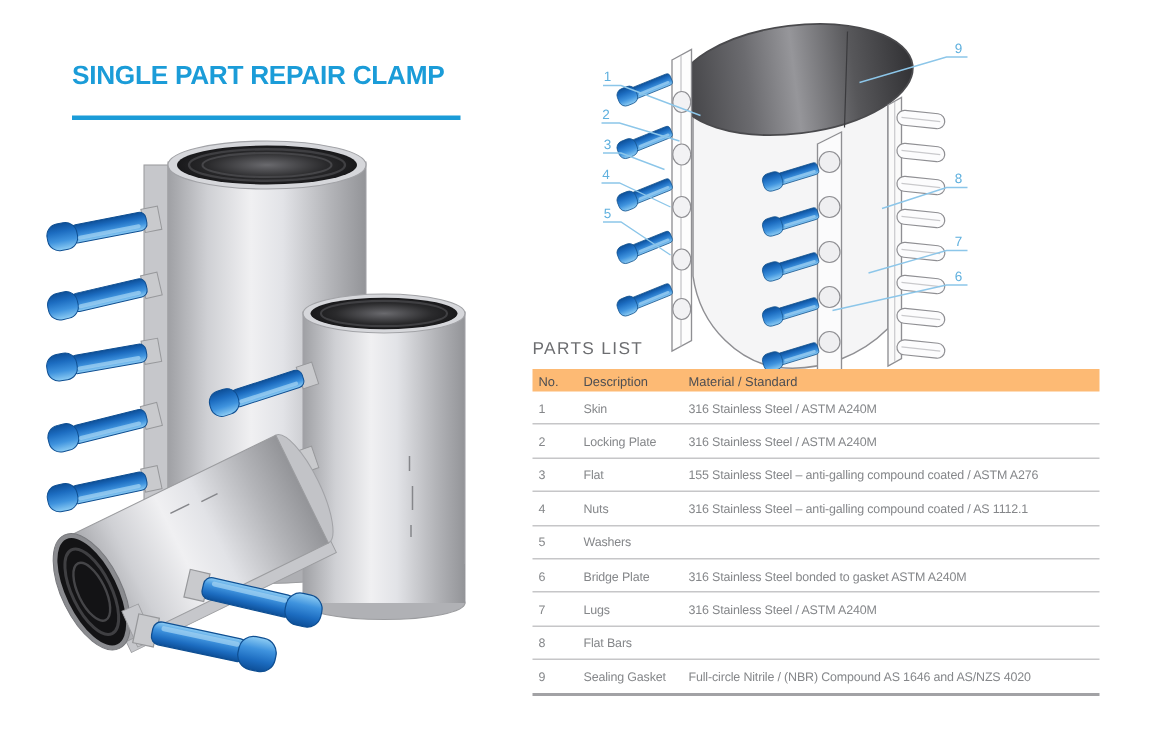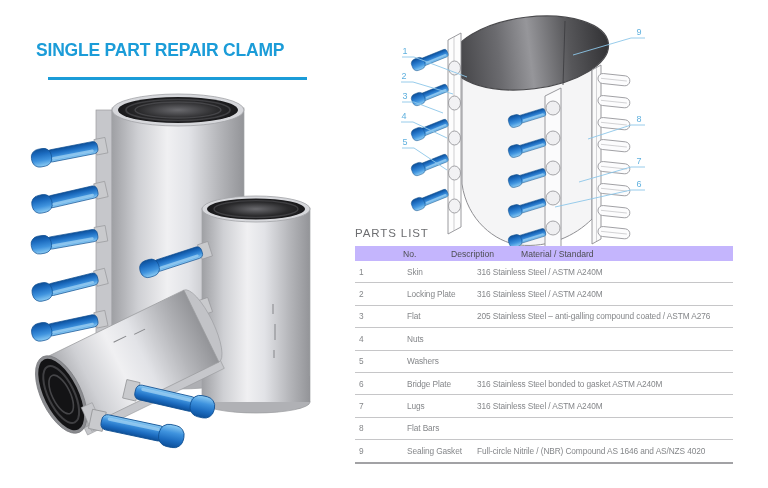--- a/index.html
+++ b/index.html
@@ -2,49 +2,49 @@
 <html><head>
 <meta charset="utf-8">
 <style>
   html,body { margin:0; padding:0; background:#fff; }
   .canvas {
     position:relative; width:768px; height:488px; background:#ffffff;
     overflow:hidden; font-family:"Liberation Sans", sans-serif;
   }
   
   .page-title {
-    position:absolute; left:36px; top:40px;
+    position:absolute; left:48px; top:40px;
     font-size:17.5px; font-weight:bold; color:#1b9cd8; letter-spacing:-0.2px;
     white-space:nowrap;
   }
   .title-rule {
     position:absolute; left:48px; top:77px; width:259px; height:3px;
     background:#1b9cd8;
   }
   
   .photo-wrap   { position:absolute; left:30px;  top:88px; width:335px; height:398px; }
   .diagram-wrap { position:absolute; left:393px; top:8px;  width:372px; height:242px; }
   svg { display:block; }
   .callout-num { font-family:"Liberation Sans", sans-serif; font-size:9px; fill:#5fb0de; }
   
   .parts { position:absolute; left:355px; top:227px; width:378px; }
   .parts-heading { font-size:11.5px; color:#6d6e71; letter-spacing:0.9px; }
   .ptable { margin-top:7px; }
   .prow-head {
     display:flex; align-items:center; height:15px;
-    background:#c4b5fd; color:#4d4e52; font-size:8.6px;padding-left:44px;
+    background:#fdba74; color:#4d4e52; font-size:8.6px;
   }
   .prow {
     display:flex; align-items:center; height:21.4px;
     border-bottom:1px solid #c6c6c8; color:#85878a; font-size:8.3px;
     letter-spacing:-0.1px;
   }
   .prow:last-child { border-bottom:2px solid #a2a2a5; }
   .col-no   { width:30px; padding-left:4px; flex:none; }
-  .col-desc { width:70px; flex:none;margin-left:18px; }
+  .col-desc { width:70px; flex:none; }
   .col-mat  { flex:1; }
 </style>
 </head>
 <body>
 
 <div class="canvas">
 
   <div class="page-title">SINGLE PART REPAIR CLAMP</div>
   <div class="title-rule"></div>
 
@@ -277,25 +277,26 @@
         <span class="col-mat">316 Stainless Steel / ASTM A240M</span>
       </div>
       <div class="prow">
         <span class="col-no">2</span>
         <span class="col-desc">Locking Plate</span>
         <span class="col-mat">316 Stainless Steel / ASTM A240M</span>
       </div>
       <div class="prow">
         <span class="col-no">3</span>
         <span class="col-desc">Flat</span>
-        <span class="col-mat">205 Stainless Steel – anti-galling compound coated / ASTM A276</span>
+        <span class="col-mat">155 Stainless Steel – anti-galling compound coated / ASTM A276</span>
       </div>
       <div class="prow">
         <span class="col-no">4</span>
         <span class="col-desc">Nuts</span>
+        <span class="col-mat">316 Stainless Steel – anti-galling compound coated / AS 1112.1</span>
       </div>
       <div class="prow">
         <span class="col-no">5</span>
         <span class="col-desc">Washers</span>
       </div>
       <div class="prow">
         <span class="col-no">6</span>
         <span class="col-desc">Bridge Plate</span>
         <span class="col-mat">316 Stainless Steel bonded to gasket ASTM A240M</span>
       </div>

